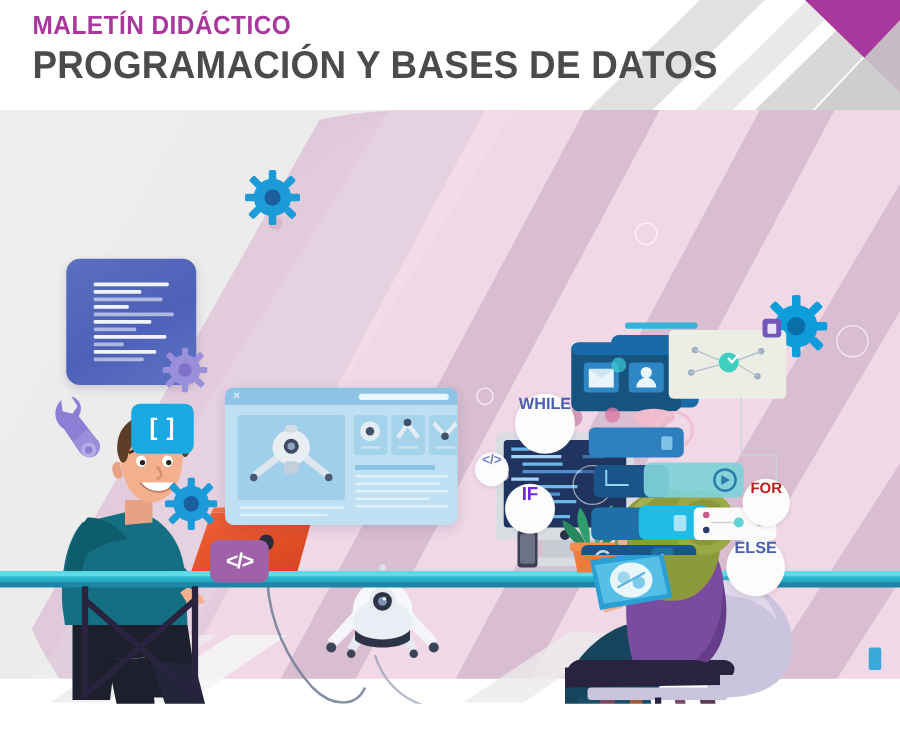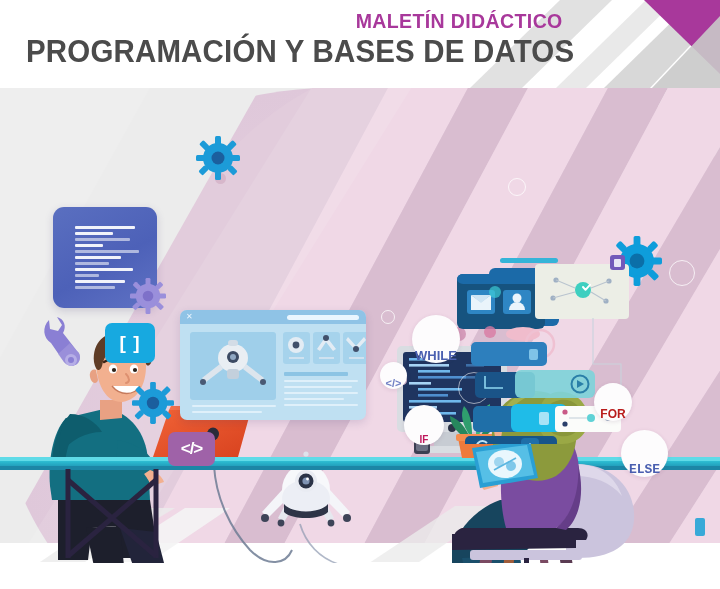--- a/index.html
+++ b/index.html
@@ -8,21 +8,21 @@
   #poster{
     position:relative;
     width:720px;height:589px;
     overflow:hidden;
     background:#ffffff;
   }
 
   
   .header{
     position:absolute;left:0;top:0;width:720px;height:88px;
-    background:#ffffff;overflow:hidden;text-align:right;
+    background:#ffffff;overflow:hidden;
   }
   .hdr-stripes{position:absolute;left:0;top:0;width:720px;height:88px;}
   .hdr-text{position:absolute;left:26px;top:8px;z-index:5;}
   .title-small{
     font-family:"Liberation Sans", sans-serif;
     font-weight:bold;font-size:21px;letter-spacing:0.4px;
     color:#a8389b;line-height:25px;
     transform:scaleX(0.93);transform-origin:left center;
     white-space:nowrap;
   }
@@ -43,30 +43,30 @@
 
   .footer-white{
     position:absolute;left:0;bottom:0;width:720px;height:26px;
     background:#ffffff;z-index:60;
   }
 
   
   .kw{
     position:absolute;border-radius:50%;
     background:#fdfcfd;
-    display:flex;align-items:flex-end;justify-content:center;
+    display:flex;align-items:flex-start;justify-content:center;
     font-family:"Liberation Sans", sans-serif;
     font-weight:bold;
     box-shadow:0 1px 4px rgba(90,50,90,.13);
     z-index:40;
   }
   .kw.while{left:412px;top:227px;width:48px;height:48px;font-size:13px;color:#4a5fb0;}
-  .kw.if{left:404px;top:317px;width:40px;height:40px;font-size:10px;color:#be185d;}
+  .kw.if{left:404px;top:299px;width:40px;height:40px;font-size:15px;color:#6d28d9;}
   .kw.for{left:594px;top:295px;width:38px;height:38px;font-size:12px;color:#b91c1c;}
-  .kw.else{left:621px;top:342px;width:47px;height:47px;font-size:13px;color:#4a5fb0;font-family:Liberation Mono, monospace;}
+  .kw.else{left:581px;top:342px;width:47px;height:47px;font-size:13px;color:#4a5fb0;}
   .kw.codeslash{left:380px;top:274px;width:27px;height:27px;font-size:11px;color:#6f7fc4;}
 
   .circ-outline{
     position:absolute;border-radius:50%;
     border:1.5px solid rgba(255,255,255,.75);
     z-index:12;
   }
   .dot-soft{position:absolute;border-radius:50%;z-index:12;}
 
   .badge{

